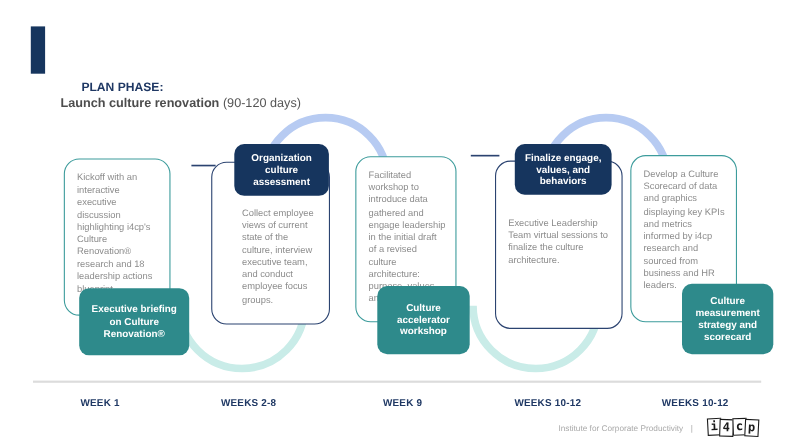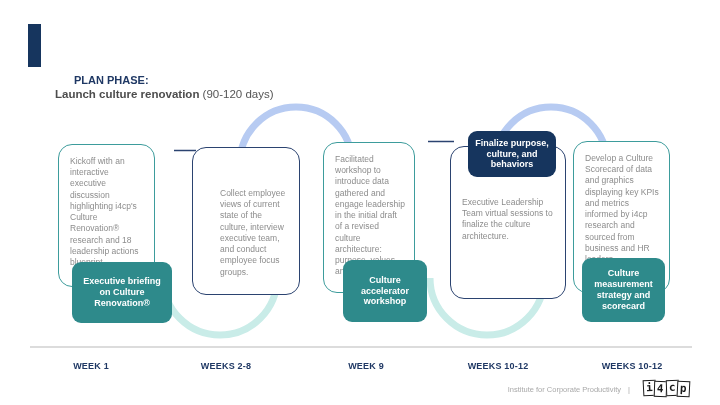--- a/index.html
+++ b/index.html
@@ -68,35 +68,36 @@
   <div class="subtitle"><span class="b">Launch culture renovation</span><span> (90-120 days)</span></div>
 
   <div class="card card-teal" style="left:58px;top:144px;width:97px;height:143px;">
     <div class="body">Kickoff with an interactive executive discussion highlighting i4cp's Culture Renovation® research and 18 leadership actions blueprint.</div>
   </div>
   <div class="badge badge-teal" style="left:72px;top:262px;width:100px;height:61px;">Executive briefing on Culture Renovation®</div>
 
   <div class="card card-navy" style="left:192px;top:147px;width:108px;height:148px;padding-left:16px;">
     <div class="body" style="padding-top:40px;">Collect employee views of current state of the culture, interview executive team, and conduct employee focus groups.</div>
   </div>
+  <div class="badge badge-navy" style="left:213px;top:131px;width:86px;height:47px;">Organization culture assessment</div>
 
   <div class="card card-teal" style="left:323px;top:142px;width:92px;height:151px;">
     <div class="body">Facilitated workshop to introduce data gathered and engage leadership in the initial draft of a revised culture architecture: purpose, values, and behaviors.</div>
   </div>
   <div class="badge badge-teal" style="left:343px;top:260px;width:84px;height:62px;">Culture accelerator workshop</div>
 
   <div class="card card-navy" style="left:450px;top:146px;width:116px;height:153px;">
     <div class="body" style="padding-top:50px;">Executive Leadership Team virtual sessions to finalize the culture architecture.</div>
   </div>
-  <div class="badge badge-navy" style="left:468px;top:131px;width:88px;height:46px;">Finalize purpose, culture, and behaviors</div>
+  <div class="badge badge-navy" style="left:468px;top:131px;width:88px;height:46px;">Finalize engage, values, and behaviors</div>
 
   <div class="card card-teal" style="left:573px;top:141px;width:97px;height:152px;">
     <div class="body">Develop a Culture Scorecard of data and graphics displaying key KPIs and metrics informed by i4cp research and sourced from business and HR leaders.</div>
   </div>
-  <div class="badge badge-teal" style="left:582px;top:258px;width:83px;height:64px;">Culture measurement strategy and scorecard</div>
+  <div class="badge badge-teal" style="left:620px;top:258px;width:83px;height:64px;">Culture measurement strategy and scorecard</div>
 
   <div class="divider"></div>
   <div class="week w1">WEEK 1</div>
   <div class="week w2">WEEKS 2-8</div>
   <div class="week w3">WEEK 9</div>
   <div class="week w4">WEEKS 10-12</div>
   <div class="week w5">WEEKS 10-12</div>
 
   <div class="footer">
     <div class="footer-text"><span>Institute for Corporate Productivity</span><span class="footer-sep">|</span></div>

